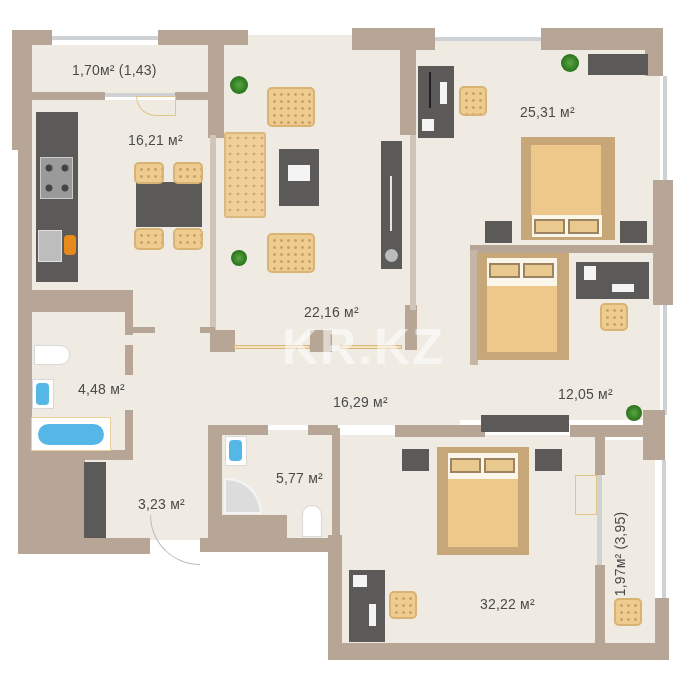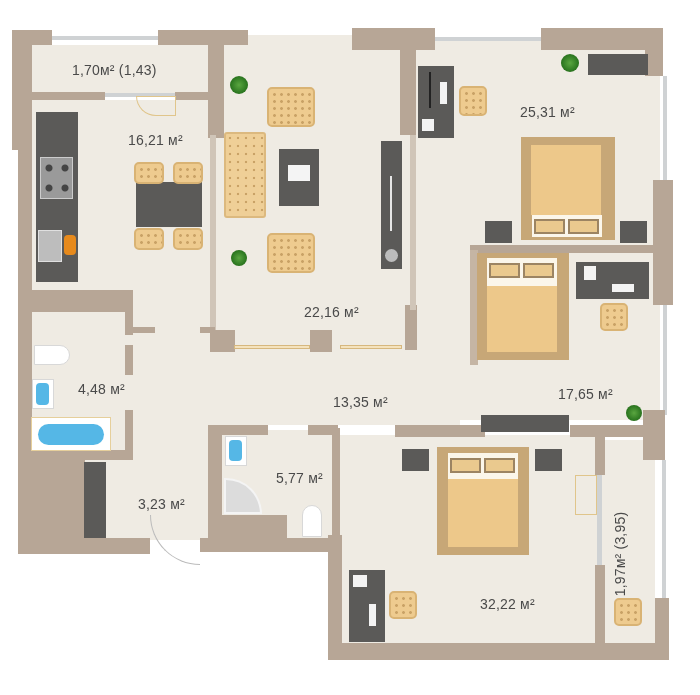--- a/index.html
+++ b/index.html
@@ -187,20 +187,21 @@
 
   <div class="abs chair" style="left:614px;top:598px;width:28px;height:28px;"></div>
 
   <div class="abs door-arc" style="left:136px;top:96px;width:40px;height:20px;border-color:#e0c58b;border-radius:0 0 0 30px;"></div>
 
   <div class="label" style="left:72px;top:62px;">1,70м² (1,43)</div>
   <div class="label" style="left:128px;top:132px;">16,21 м²</div>
   <div class="label" style="left:276px;top:304px;margin-left:28px;">22,16 м²</div>
   <div class="label" style="left:520px;top:104px;">25,31 м²</div>
   <div class="label" style="left:78px;top:381px;">4,48 м²</div>
-  <div class="label" style="left:333px;top:394px;">13,35 м²</div>
-  <div class="label" style="left:558px;top:386px;">17,65 м²</div>
+  <div class="label" style="left:333px;top:394px;">16,29 м²</div>
+  <div class="label" style="left:558px;top:386px;">12,05 м²</div>
   <div class="label" style="left:276px;top:470px;">5,77 м²</div>
   <div class="label" style="left:138px;top:496px;">3,23 м²</div>
   <div class="label" style="left:480px;top:596px;">32,22 м²</div>
   <div class="label" style="left:578px;top:546px;transform:rotate(-90deg);transform-origin:center;">1,97м² (3,95)</div>
 
+  <div class="watermark" style="left:282px;top:318px;">KR.KZ</div>
 </div>
 
 </body></html>

